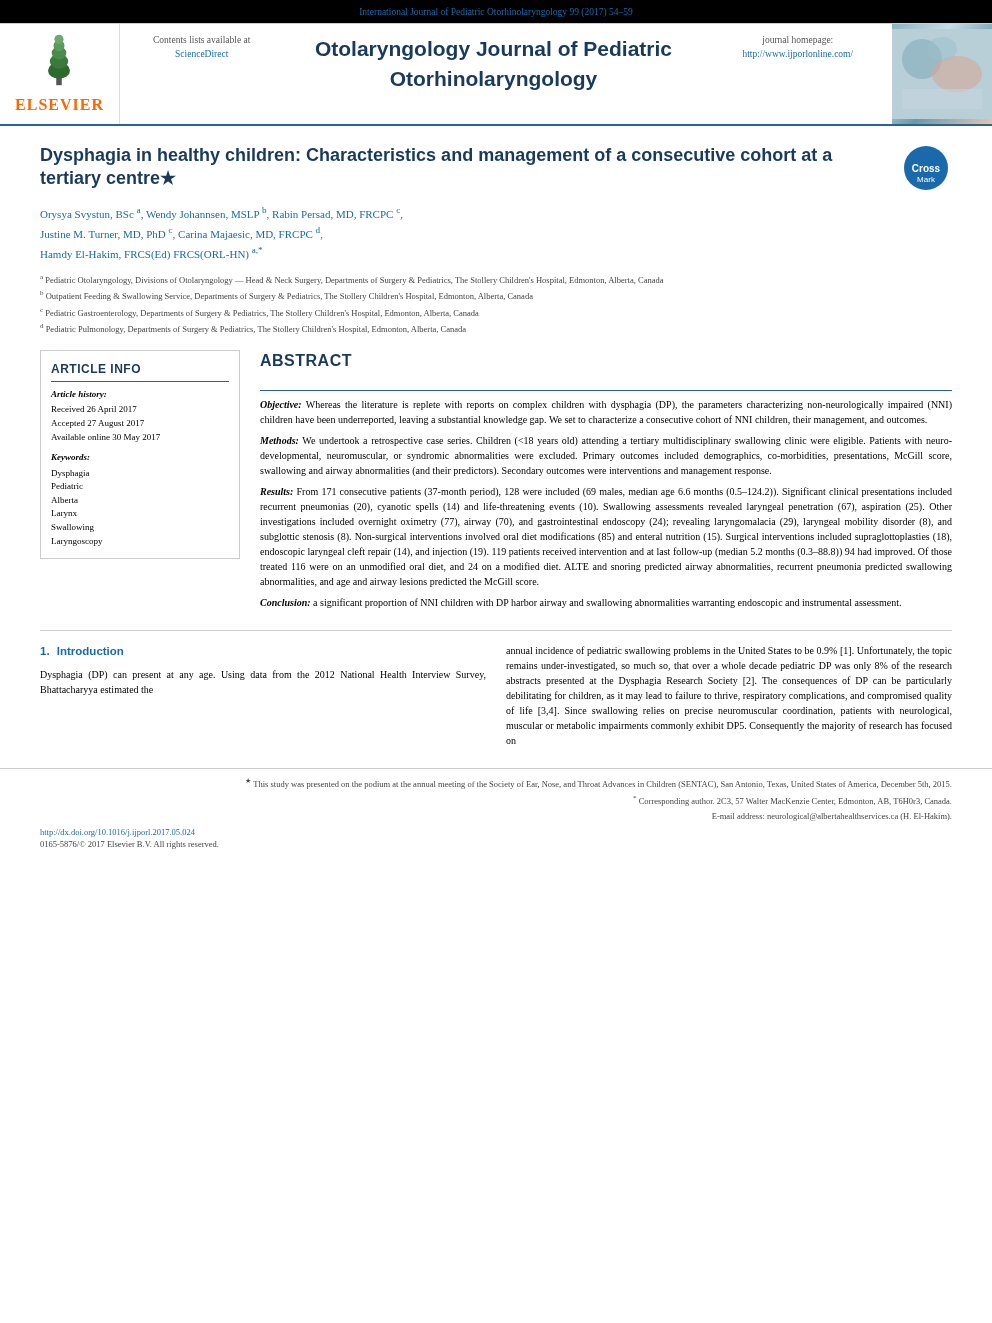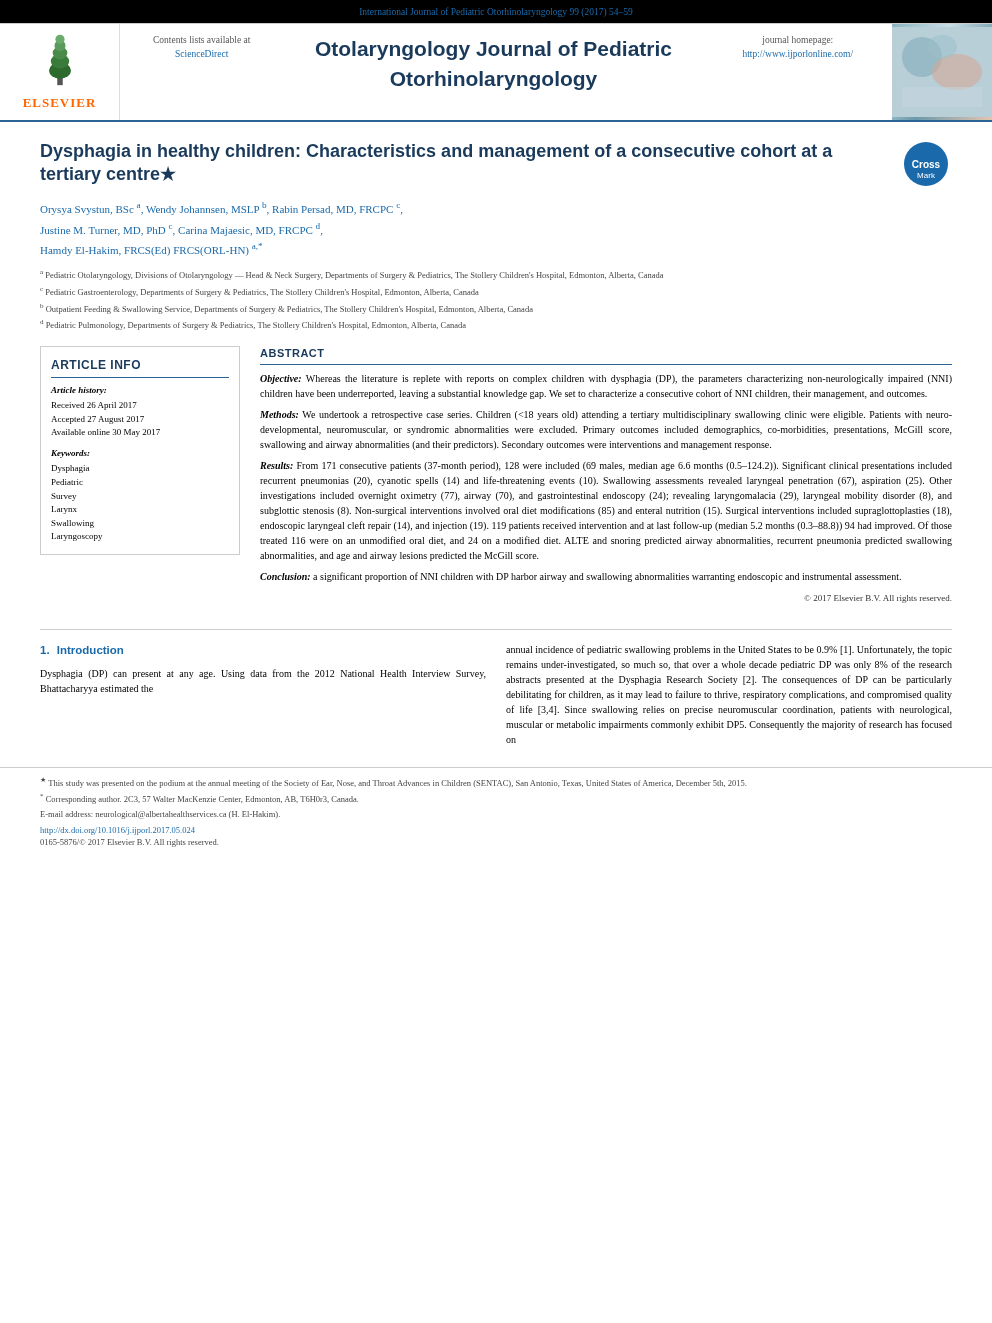--- a/index.html
+++ b/index.html
@@ -43,21 +43,21 @@
       border-right: 1px solid #ddd;
     }
     .elsevier-logo {
       text-align: center;
     }
     .elsevier-tree {
       width: 60px;
       height: 55px;
     }
     .elsevier-text {
-      font-size: 13px;
+      font-size: 16px;
       font-weight: bold;
       color: #ff6600;
       letter-spacing: 1px;
       margin-top: 2px;
     }
     .journal-header-center {
       flex: 1;
       text-align: center;
       padding: 10px 20px;
       display: flex;
@@ -192,27 +192,27 @@
     .article-info-box .info-dates { margin-bottom: 8px; }
     .article-info-box .info-date-item { margin-bottom: 1px; }
     .keywords-section { margin-top: 6px; }
     .keyword-item { margin-bottom: 1px; }
 
     
     .abstract-box {
       font-size: 10px;
     }
     .abstract-label {
-      font-size: 11px;
+      font-size: 16px;
       font-weight: bold;
       text-transform: uppercase;
       letter-spacing: 0.5px;
       color: #1a3a5c;
       border-bottom: 1px solid #2a6496;
-      padding-bottom: 3px;
+      padding-bottom: 18px;
       margin-bottom: 6px;
       font-family: Arial, sans-serif;
     }
     .abstract-paragraph {
       margin-bottom: 6px;
       text-align: justify;
       line-height: 1.5;
     }
     .abstract-paragraph .para-label {
       font-style: italic;
@@ -262,21 +262,21 @@
       line-height: 1.5;
     }
 
     
     .page-footer {
       border-top: 1px solid #ccc;
       padding: 8px 40px;
       font-size: 8.5px;
       color: #444;
     }
-    .footnote-item { margin-bottom: 3px; }
+    .footnote-item { margin-bottom: 3px; text-align: right; }
     .footnote-item .sup { font-size: 7px; vertical-align: super; }
     .footer-doi { color: #1a6aab; margin-top: 4px; font-size: 8.5px; }
     .footer-issn { font-size: 8.5px; color: #444; }
   </style>
 </head>
 <body>
 
 <div class="page">
 
   <div class="top-bar">
@@ -349,24 +349,24 @@
       <span>Carina Majaesic, MD, FRCPC <sup>d</sup>, </span>
       <br>
       <span>Hamdy El-Hakim, FRCS(Ed) FRCS(ORL-HN) <sup>a,*</sup></span>
     </div>
 
     <div class="affiliations">
       <div class="affiliation-item">
         <span class="sup">a</span> <span>Pediatric Otolaryngology, Divisions of Otolaryngology — Head &amp; Neck Surgery, Departments of Surgery &amp; Pediatrics, The Stollery Children's Hospital, Edmonton, Alberta, Canada</span>
       </div>
       <div class="affiliation-item">
+        <span class="sup">b</span> <span>Outpatient Feeding &amp; Swallowing Service, Departments of Surgery &amp; Pediatrics, The Stollery Children's Hospital, Edmonton, Alberta, Canada</span>
+      </div>
+      <div class="affiliation-item">
         <span class="sup">c</span> <span>Pediatric Gastroenterology, Departments of Surgery &amp; Pediatrics, The Stollery Children's Hospital, Edmonton, Alberta, Canada</span>
-      </div>
-      <div class="affiliation-item">
-        <span class="sup">b</span> <span>Outpatient Feeding &amp; Swallowing Service, Departments of Surgery &amp; Pediatrics, The Stollery Children's Hospital, Edmonton, Alberta, Canada</span>
       </div>
       <div class="affiliation-item">
         <span class="sup">d</span> <span>Pediatric Pulmonology, Departments of Surgery &amp; Pediatrics, The Stollery Children's Hospital, Edmonton, Alberta, Canada</span>
       </div>
     </div>
 
     <div class="two-col">
 
       <div class="col-left">
         <div class="article-info-box">
@@ -374,21 +374,21 @@
           <div class="info-dates">
             <div class="info-label">Article history:</div>
             <div class="info-date-item">Received 26 April 2017</div>
             <div class="info-date-item">Accepted 27 August 2017</div>
             <div class="info-date-item">Available online 30 May 2017</div>
           </div>
           <div class="keywords-section">
             <div class="info-label">Keywords:</div>
             <div class="keyword-item">Dysphagia</div>
             <div class="keyword-item">Pediatric</div>
-            <div class="keyword-item">Survey</div>
+            <div class="keyword-item">Alberta</div>
             <div class="keyword-item">Larynx</div>
             <div class="keyword-item">Swallowing</div>
             <div class="keyword-item">Laryngoscopy</div>
           </div>
         </div>
       </div>
 
       <div class="col-right">
         <div class="abstract-box">
           <div class="abstract-label">ABSTRACT</div>
@@ -402,21 +402,20 @@
           </div>
           <div class="abstract-paragraph">
             <span class="para-label">Results:</span>
             <span> From 171 consecutive patients (37-month period), 128 were included (69 males, median age 6.6 months (0.5–124.2)). Significant clinical presentations included recurrent pneumonias (20), cyanotic spells (14) and life-threatening events (10). Swallowing assessments revealed laryngeal penetration (67), aspiration (25). Other investigations included overnight oximetry (77), airway (70), and gastrointestinal endoscopy (24); revealing laryngomalacia (29), laryngeal mobility disorder (8), and subglottic stenosis (8). Non-surgical interventions involved oral diet modifications (85) and enteral nutrition (15). Surgical interventions included supraglottoplasties (18), endoscopic laryngeal cleft repair (14), and injection (19). 119 patients received intervention and at last follow-up (median 5.2 months (0.3–88.8)) 94 had improved. Of those treated 116 were on an unmodified oral diet, and 24 on a modified diet. ALTE and snoring predicted airway abnormalities, recurrent pneumonia predicted swallowing abnormalities, and age and airway lesions predicted the McGill score.</span>
           </div>
           <div class="abstract-paragraph">
             <span class="para-label">Conclusion:</span>
             <span> a significant proportion of NNI children with DP harbor airway and swallowing abnormalities warranting endoscopic and instrumental assessment.</span>
           </div>
         </div>
-        <div class="copyright">© 2017 Elsevier B.V. All rights reserved.</div>
       </div>
     </div>
 
     <hr class="section-divider">
 
     <div class="intro-section">
       <div class="intro-left">
         <div class="section-heading">
           <span class="section-number">1.</span>
           <span>Introduction</span>

